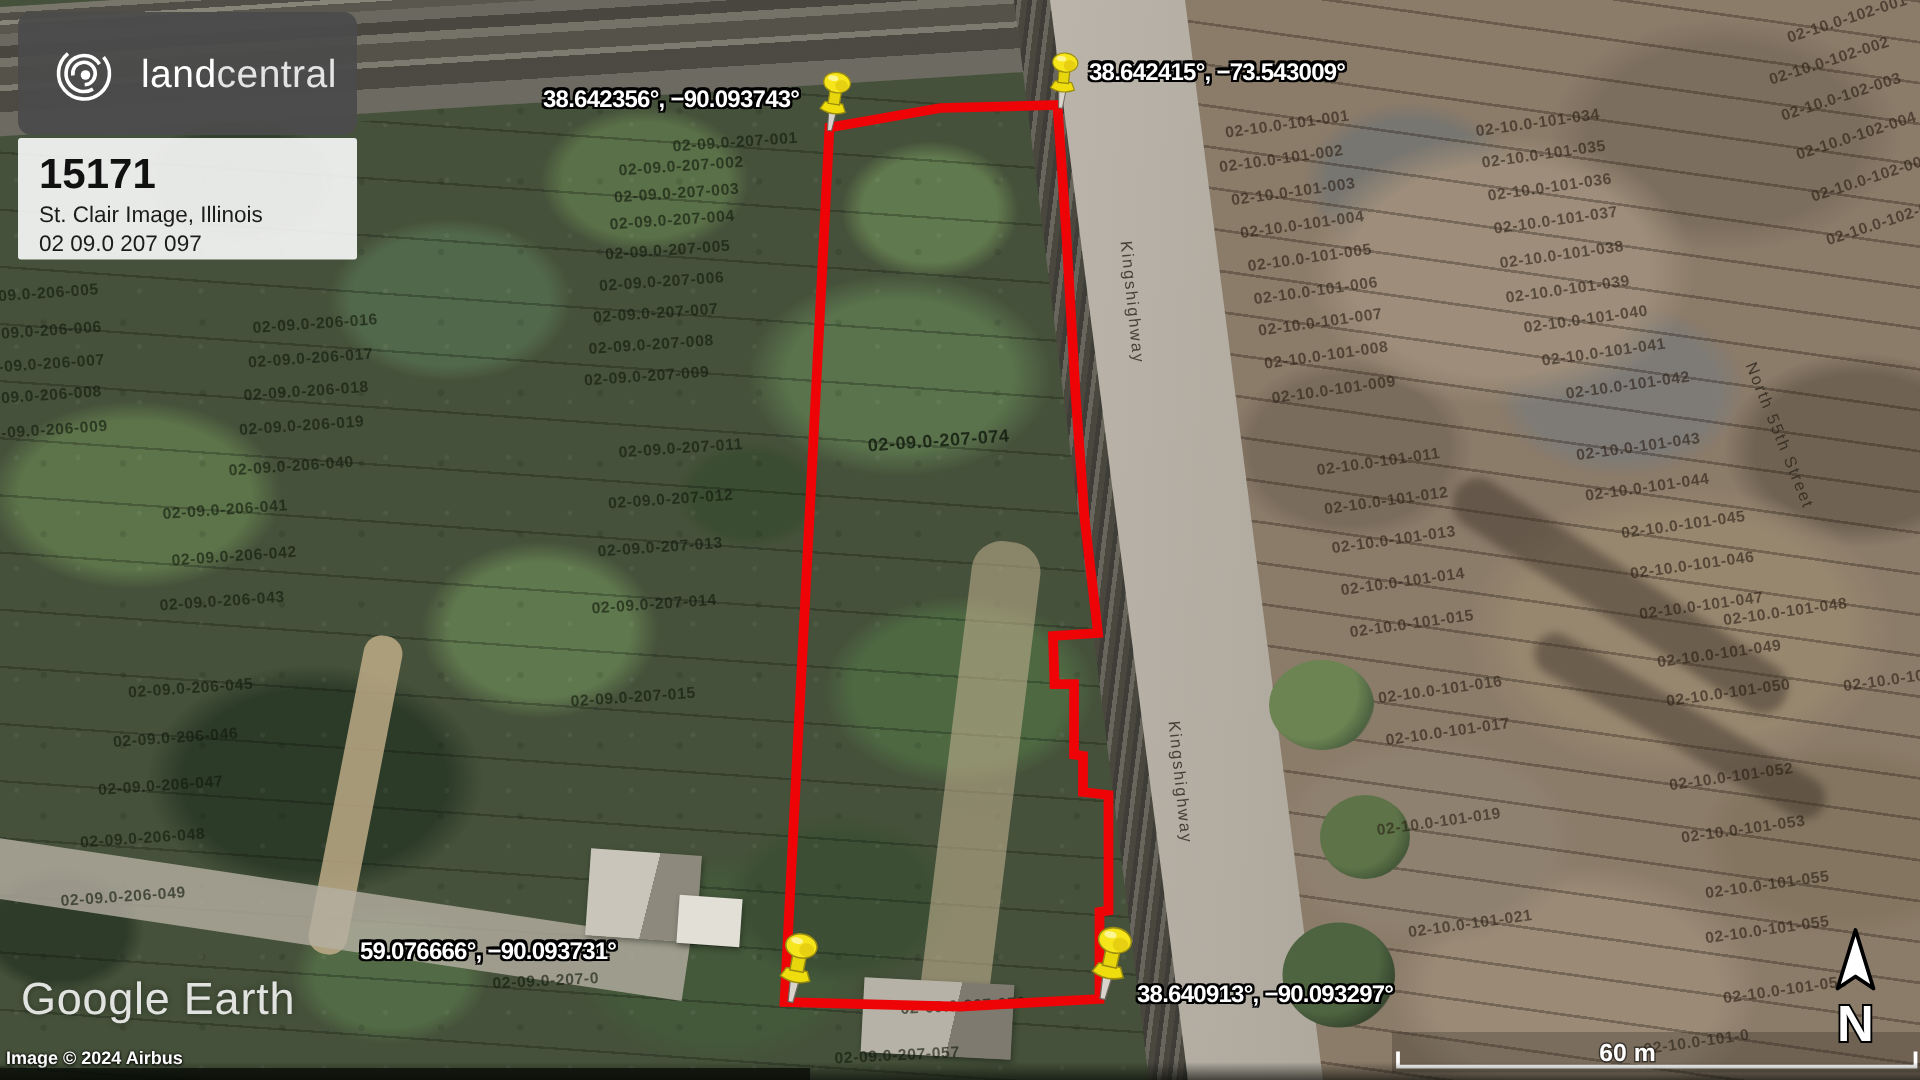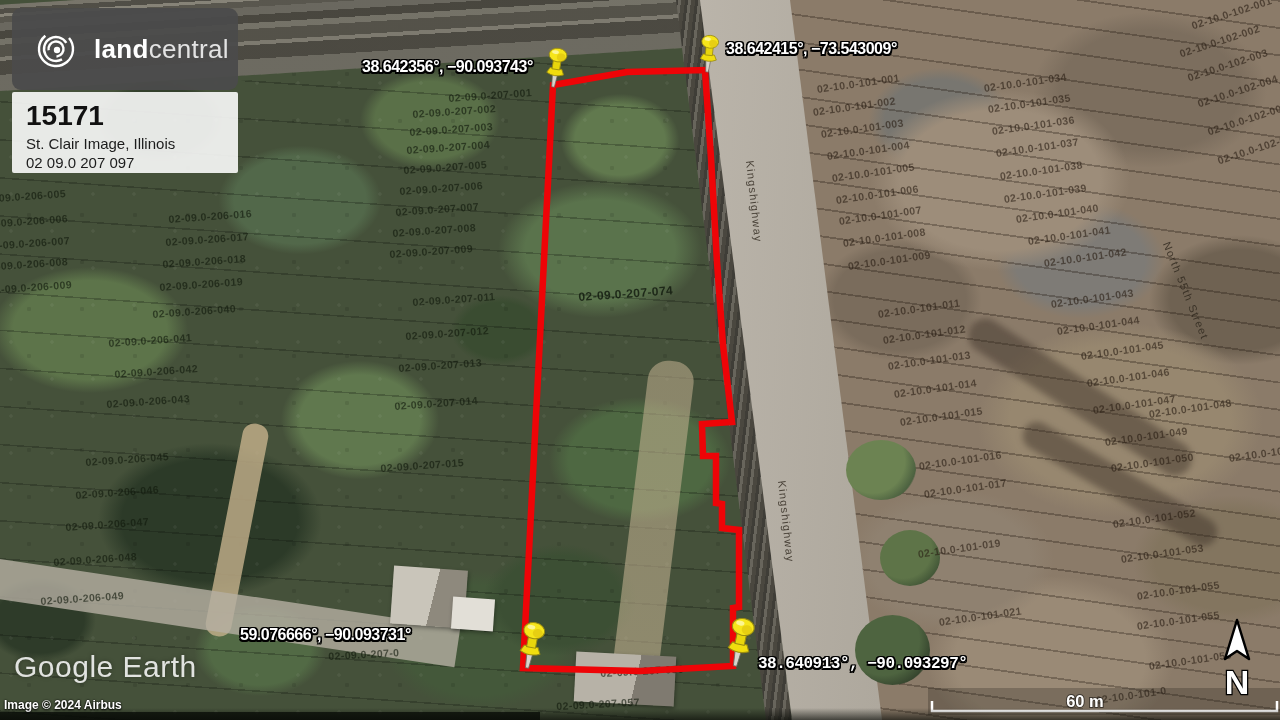--- a/index.html
+++ b/index.html
@@ -76,21 +76,21 @@
 
   .coord-label{position:absolute;font-size:16px;font-weight:700;color:#fff;
     letter-spacing:-.5px;white-space:nowrap;
     text-shadow:-1.5px -1.5px 0 #000,1.5px -1.5px 0 #000,-1.5px 1.5px 0 #000,
       1.5px 1.5px 0 #000,-1.5px 0 0 #000,1.5px 0 0 #000,0 -1.5px 0 #000,0 1.5px 0 #000;}
 
   
   .brand-card{position:absolute;left:12px;top:8px;width:226px;height:82px;border-radius:9px;
     background:rgba(75,75,75,.95);display:flex;align-items:center;padding-left:18px;box-sizing:border-box;}
   .brand-text{margin-left:12px;font-size:26px;color:#fff;letter-spacing:.3px;}
-  .brand-text .bold{font-weight:700;}
+  .brand-text .bold{font-weight:400;}
   .brand-text .light{font-weight:300;color:#e3e3e3;}
   .info-card{position:absolute;left:12px;top:92px;width:226px;height:81px;border-radius:2px;
     background:rgba(255,255,255,.88);padding:9px 14px;box-sizing:border-box;color:#111;}
   .info-id{font-size:28px;font-weight:700;line-height:1.05;margin-bottom:5px;}
   .info-line{font-size:15px;line-height:1.22;color:#1c1c1c;}
 
   .ge-wordmark{position:absolute;left:14px;top:650px;font-size:30px;font-weight:400;
     color:rgba(255,255,255,.85);letter-spacing:.5px;text-shadow:0 0 4px rgba(0,0,0,.35);}
   .attribution{position:absolute;left:4px;top:698px;font-size:12px;font-weight:700;color:#fff;
     text-shadow:0 1px 2px #000,0 0 2px #000;}
@@ -226,21 +226,21 @@
         <use href="#pin" transform="translate(707,72) rotate(6) scale(0.8)"></use>
         <use href="#pin" transform="translate(527,668) rotate(11) scale(1)"></use>
         <use href="#pin" transform="translate(735,666) rotate(12) scale(1.05)"></use>
       </g>
   </svg>
 
   <div class="layer" id="coord-layer">
       <div class="coord-label" style="left: 362px; top: 58px;">38.642356°, −90.093743°</div>
       <div class="coord-label" style="left: 726px; top: 40px;">38.642415°, −73.543009°</div>
       <div class="coord-label" style="left: 240px; top: 626px;">59.076666°, −90.093731°</div>
-      <div class="coord-label" style="left: 758px; top: 655px; font-family: Liberation Mono, monospace;">38.640913°, −90.093297°</div>
+      <div class="coord-label" style="left: 758px; top: 655px;">38.640913°, −90.093297°</div>
     </div>
 
   <div class="brand-card">
     <svg width="52" height="52" viewBox="0 0 52 52">
       <circle cx="26" cy="26" r="17" fill="none" stroke="#fff" stroke-width="2.4" stroke-dasharray="80 27" transform="rotate(-40 26 26)"></circle>
       <circle cx="26" cy="26" r="12" fill="none" stroke="#fff" stroke-width="2.4" stroke-dasharray="56 20" transform="rotate(60 26 26)"></circle>
       <circle cx="26" cy="26" r="7.5" fill="none" stroke="#fff" stroke-width="2.4" stroke-dasharray="36 12" transform="rotate(170 26 26)"></circle>
       <circle cx="27" cy="27" r="3.2" fill="#fff"></circle>
     </svg>
     <div class="brand-text"><span class="bold">land</span><span class="light">central</span></div>

